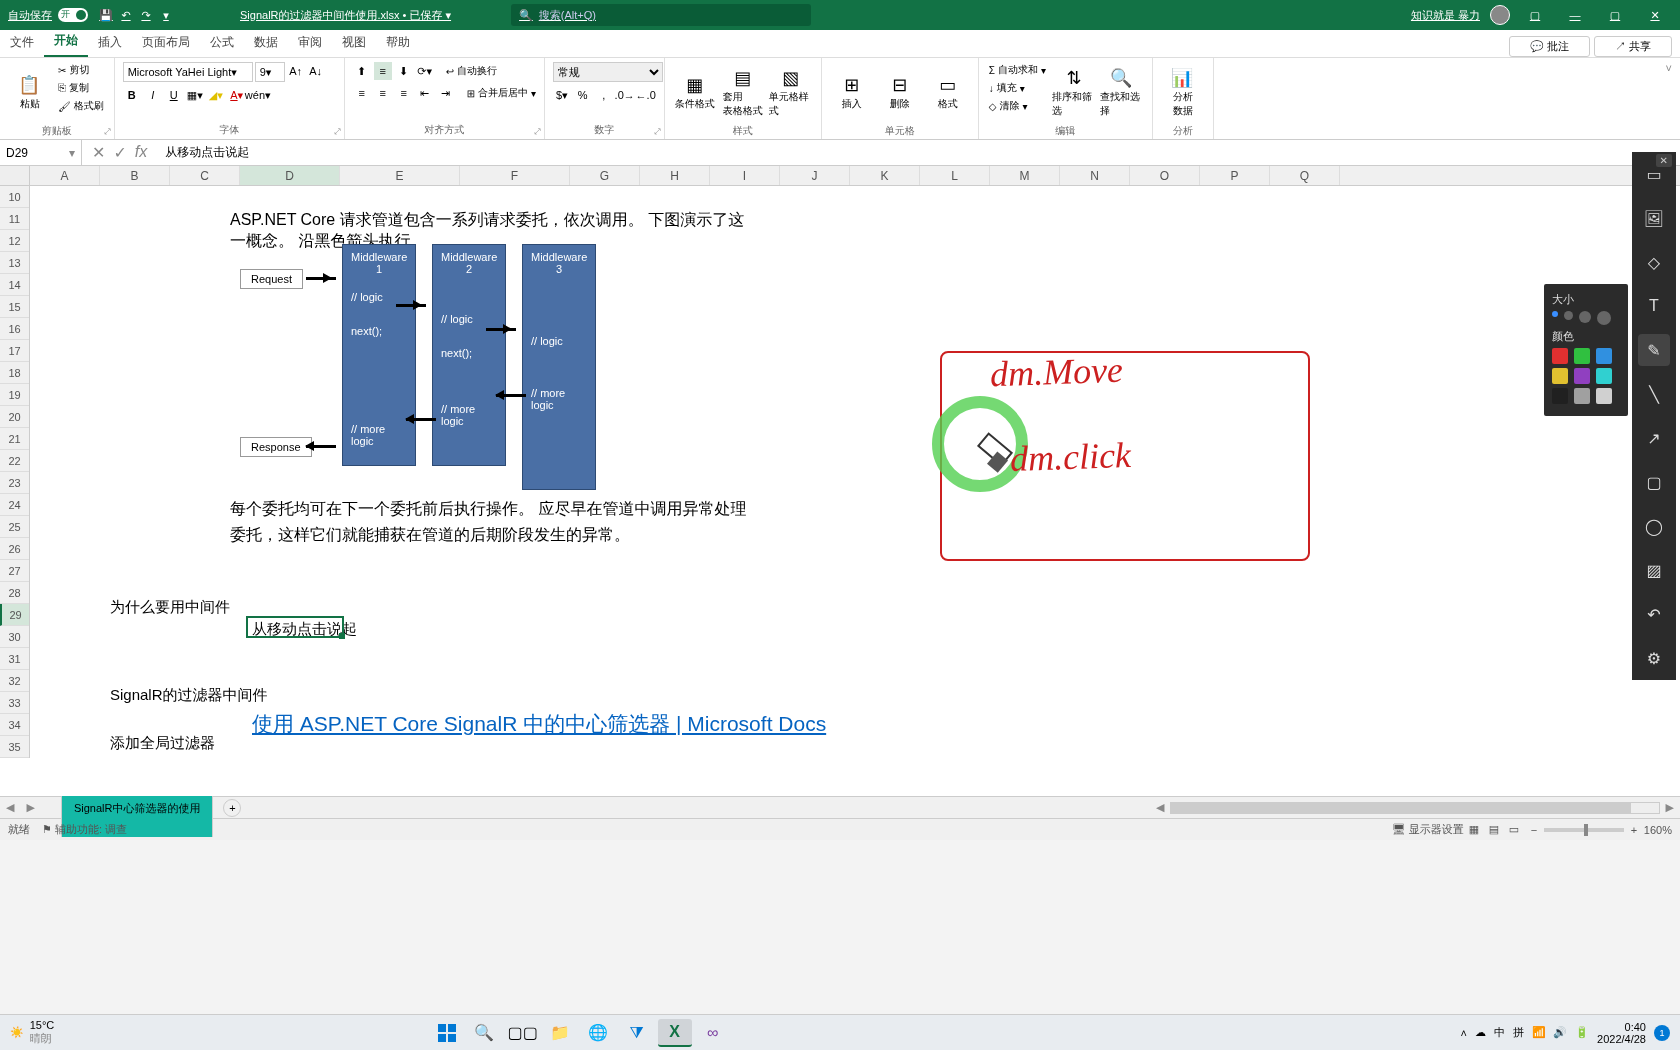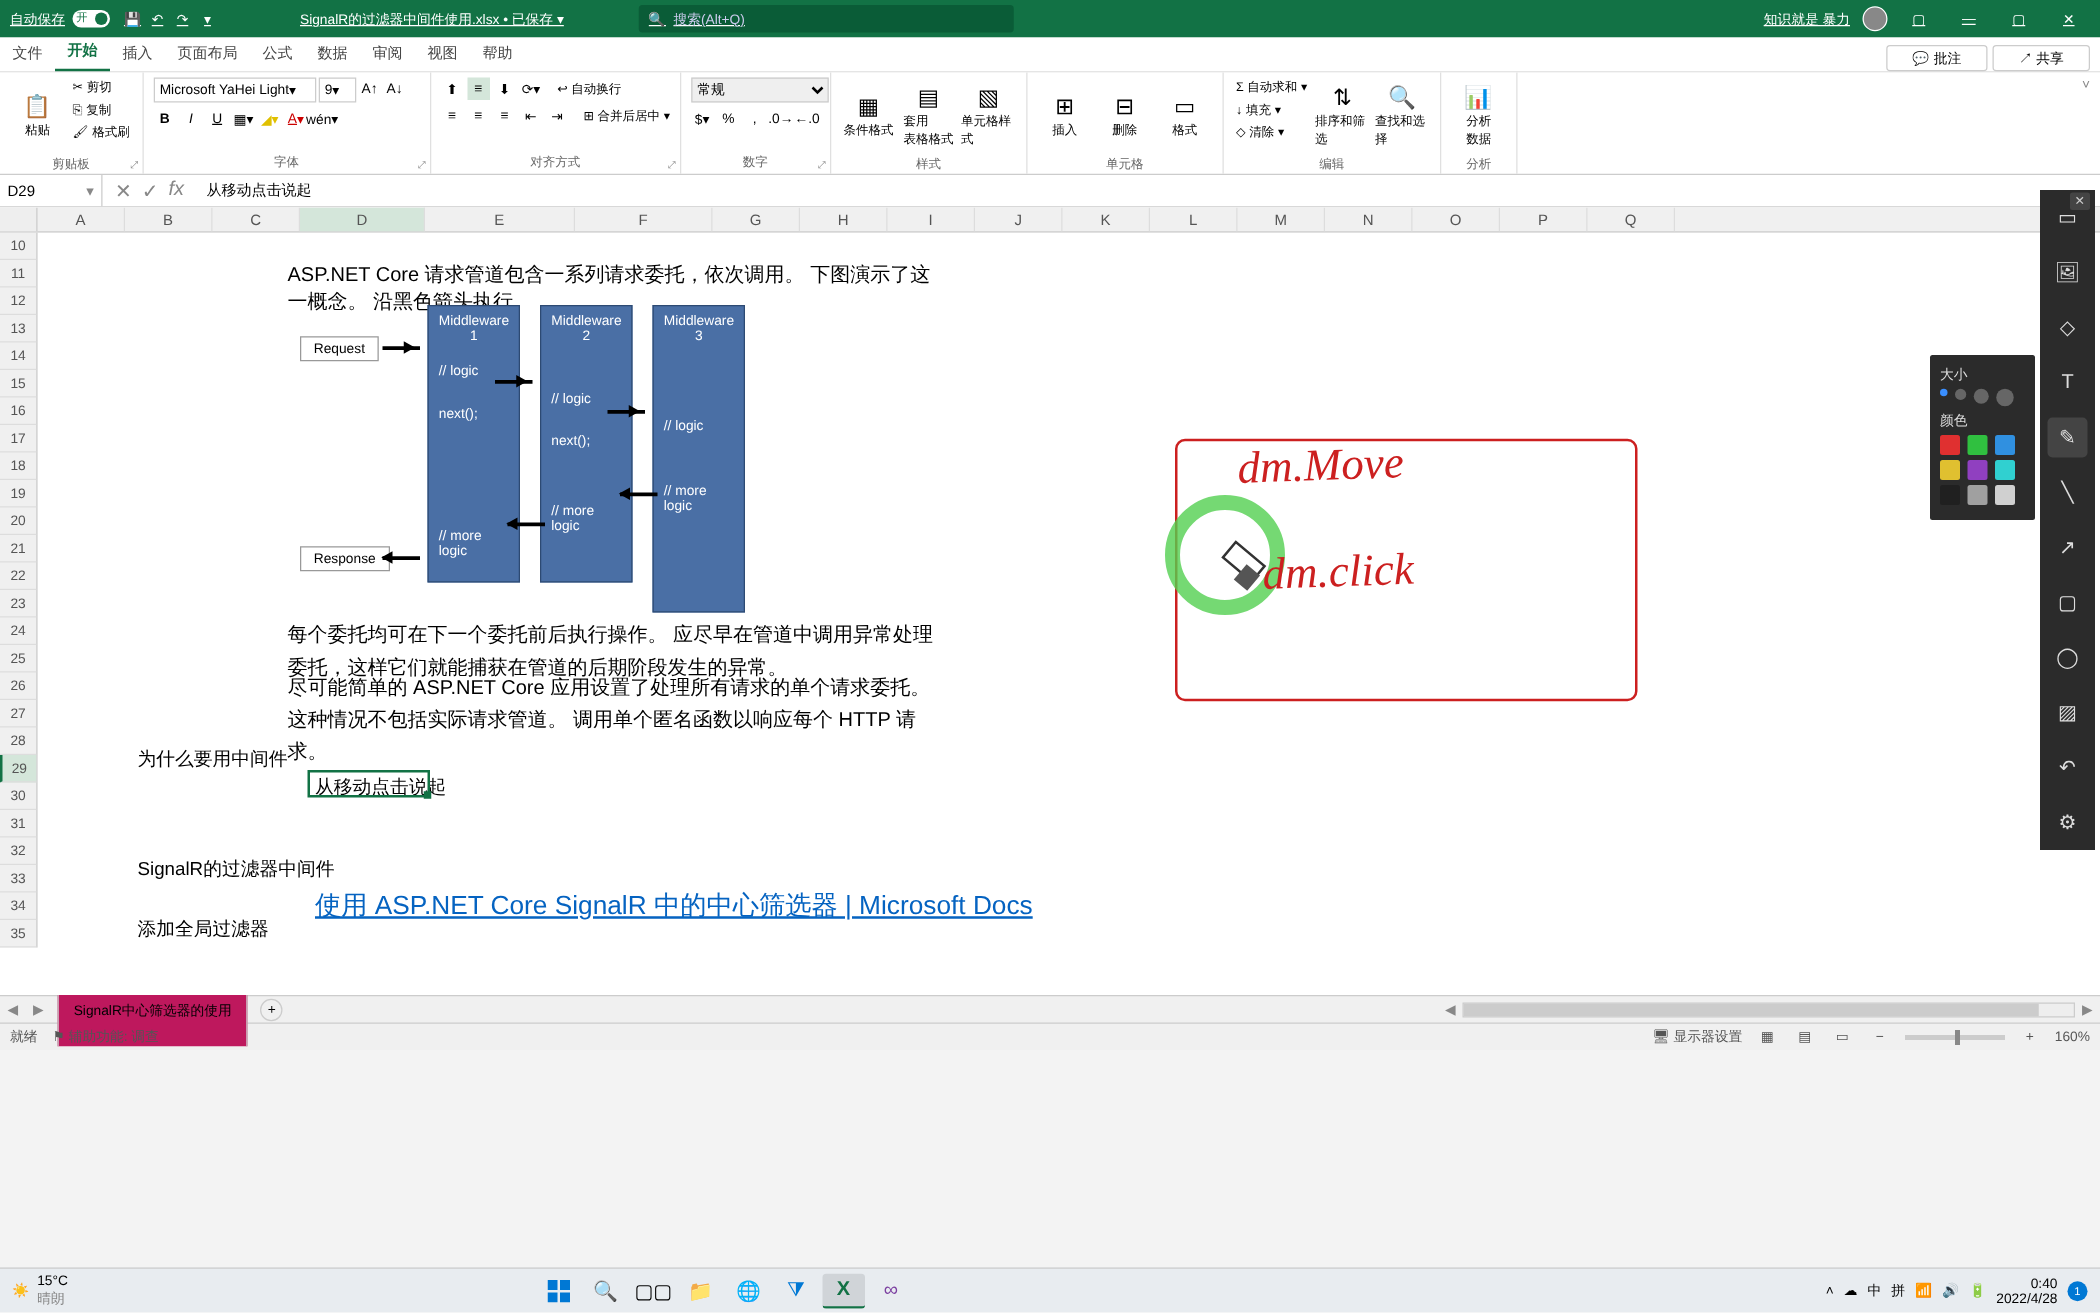--- a/index.html
+++ b/index.html
@@ -82,29 +82,29 @@
 
 .colorpop { position: absolute; right: 52px; top: 284px; width: 84px; background: #2b2b2b; color: #ddd; padding: 8px; font-size: 11px; border-radius: 2px; }
 .colorpop .row { display: flex; gap: 6px; margin: 4px 0; }
 .colorpop .dot { width: 10px; height: 10px; border-radius: 50%; background: #666; }
 .colorpop .dot.sel { background: #3a8fff; }
 .colorpop .sw { width: 16px; height: 16px; border-radius: 2px; cursor: pointer; }
 
 
 .sheettabs { height: 22px; background: #f0f0f0; border-top: 1px solid #ccc; display: flex; align-items: center; font-size: 11px; }
 .sheettabs .stbtn { padding: 0 6px; color: #888; cursor: pointer; }
-.sheettabs .stab { padding: 21px 12px; background: #be185d; border: 1px solid #ccc; border-bottom: none; margin-left: 5px; }
+.sheettabs .stab { padding: 21px 12px; background: #14b8a6; border: 1px solid #ccc; border-bottom: none; margin-left: 20px; }
 .sheettabs .addtab { margin-left: 10px; width: 18px; height: 18px; border: 1px solid #ccc; border-radius: 50%; display: flex; align-items: center; justify-content: center; cursor: pointer; }
 .sheettabs .hscroll { margin-left: auto; width: 530px; height: 14px; display: flex; align-items: center; }
 .sheettabs .hscroll .track { flex: 1; height: 12px; background: #eee; border: 1px solid #ccc; position: relative; }
 .sheettabs .hscroll .thumb { position: absolute; left: 0; width: 460px; height: 100%; background: #ccc; }
 
 
 .statusbar { height: 22px; background: #f0f0f0; border-top: 1px solid #ccc; display: flex; align-items: center; font-size: 11px; padding: 0 8px; gap: 12px; color: #555; }
-.statusbar .right { margin-left: auto; display: flex; align-items: center; gap: 10px; }
+.statusbar .right { margin-left: auto; display: flex; align-items: center; }
 .statusbar .vbtn { width: 20px; text-align: center; cursor: pointer; }
 .statusbar .zoomslider { width: 80px; height: 4px; background: #ccc; position: relative; }
 .statusbar .zoomslider::after { content: ''; position: absolute; left: 50%; top: -4px; width: 4px; height: 12px; background: #888; }
 
 
 .taskbar { position: absolute; bottom: 0; left: 0; right: 0; height: 36px; background: #e8ecf0; border-top: 1px solid #ccc; display: flex; align-items: center; }
 .taskbar .weather { display: flex; align-items: center; padding: 0 10px; gap: 6px; font-size: 11px; }
 .taskbar .center { margin: 0 auto; display: flex; gap: 4px; }
 .taskbar .tb { width: 34px; height: 28px; display: flex; align-items: center; justify-content: center; cursor: pointer; border-radius: 3px; }
 .taskbar .tb.active { background: #d0d4d8; border-bottom: 2px solid #127245; }
@@ -403,21 +403,20 @@
       </div>
 
       <div class="arrow" style="left:276px;top:91px;width:30px"></div>
       <div class="arrow" style="left:366px;top:118px;width:30px"></div>
       <div class="arrow" style="left:456px;top:142px;width:30px"></div>
       <div class="arrow left" style="left:276px;top:259px;width:30px"></div>
       <div class="arrow left" style="left:376px;top:232px;width:30px"></div>
       <div class="arrow left" style="left:466px;top:208px;width:30px"></div>
 
       <div class="txt" style="left:200px;top:310px;width:520px;white-space:normal;line-height:1.6">每个委托均可在下一个委托前后执行操作。 应尽早在管道中调用异常处理委托，这样它们就能捕获在管道的后期阶段发生的异常。</div>
-      <div class="txt" style="left:200px;top:352px;width:520px;white-space:normal;line-height:1.6">尽可能简单的 ASP.NET Core 应用设置了处理所有请求的单个请求委托。 这种情况不包括实际请求管道。 调用单个匿名函数以响应每个 HTTP 请求。</div>
 
       <div class="txt" style="left:80px;top:412px;font-size:15px">为什么要用中间件</div>
       <div class="txt" style="left:222px;top:434px;font-size:15px">从移动点击说起</div>
       <div class="activecell" style="left:216px;top:430px;width:98px;height:22px"></div>
 
       <div class="txt" style="left:80px;top:500px;font-size:15px">SignalR的过滤器中间件</div>
       <div class="txt link" style="left:222px;top:524px;font-size:21px">使用 ASP.NET Core SignalR 中的中心筛选器 | Microsoft Docs</div>
       <div class="txt" style="left:80px;top:548px;font-size:15px">添加全局过滤器</div>
 
       <div class="annot" style="left:900px;top:160px;width:420px;height:240px">

